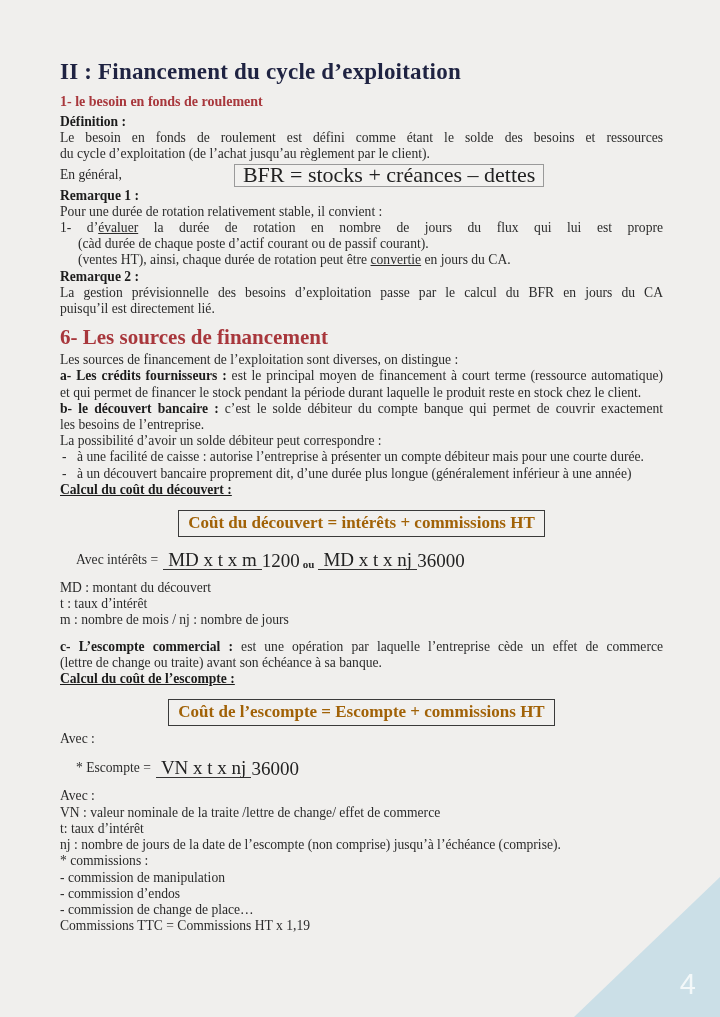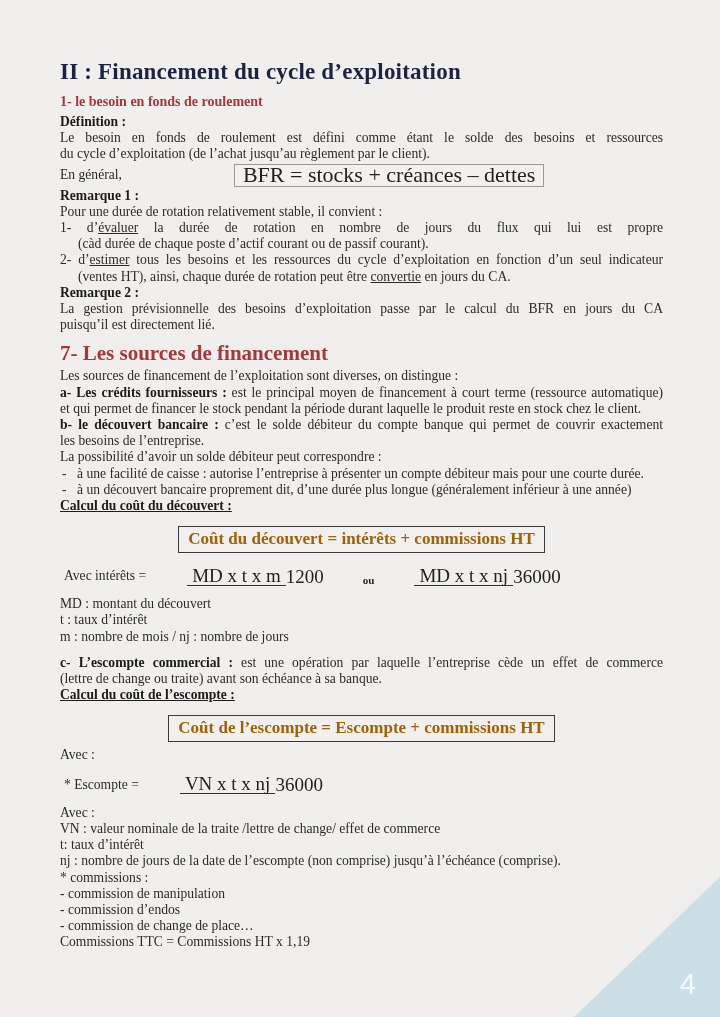--- a/index.html
+++ b/index.html
@@ -28,21 +28,21 @@
   .bfr-box{
     display:inline-block;border:1px solid #9a9a9a;background:#f2f1ef;
     font-size:22px;line-height:20px;padding:0 8px 1px;margin-left:112px;color:#222;font-family:Liberation Serif, serif;
   }
   .box-row{text-align:center;margin:6px 0 5px;}
   .formula-box{
     display:inline-block;border:1.5px solid #3a3a3a;
     font-size:17px;line-height:22px;font-weight:bold;color:#a16207;
     padding:1px 9px 2px;background:#f1f0ee;
   }
-  .frac-row{display:flex;align-items:center;margin:3px 4px 2px;height:36px;gap:36px;}
+  .frac-row{display:flex;align-items:center;margin:3px 16px 2px;height:36px;}
   .frac-label{font-size:13.6px;margin-right:5px;}
   .frac{display:inline-flex;flex-direction:row;text-align:center;font-size:19px;line-height:17px;color:#222;justify-content:flex-end;}
   .frac .num{border-bottom:1.3px solid #333;padding:0 5px 1px;}
   .frac .den{padding-top:1px;}
   .ou{font-size:11px;font-weight:bold;margin:8px 4px 0 3px;}
   .gap-sm{height:6px;}
   .gap-md{height:10px;}
   .corner-triangle{
     position:absolute;right:0;bottom:0;width:146px;height:140px;
     background:#cbdfe7;
@@ -74,29 +74,28 @@
 
     <div class="line bold">Remarque 1 :</div>
     <div class="line">Pour une durée de rotation relativement stable, il convient :</div>
 
     <div>
       <div class="line stretch"><span>1- d’</span><span class="u">évaluer</span><span> la durée de rotation en nombre de jours du flux qui lui est propre</span></div>
       <div class="line indent">(càd durée de chaque poste d’actif courant ou de passif courant).</div>
     </div>
 
     <div>
-      <div class="line stretch"><span>2- d’</span><span class="u">estimer</span><span> tous les besoins et les ressources du cycle d’exploitation en fonction d’un seul indicateur</span></div>
       <div class="line indent"><span>(ventes HT), ainsi, chaque durée de rotation peut être </span><span class="u">convertie</span><span> en jours du CA.</span></div>
     </div>
 
     <div class="line bold">Remarque 2 :</div>
     <div class="line stretch">La gestion prévisionnelle des besoins d’exploitation passe par le calcul du BFR en jours du CA</div>
     <div class="line">puisqu’il est directement lié.</div>
 
-    <h2 class="red-h2">7- Les sources de financement</h2>
+    <h2 class="red-h2">6- Les sources de financement</h2>
     <div class="line">Les sources de financement de l’exploitation sont diverses, on distingue :</div>
 
     <div class="line stretch"><span class="bold">a- Les crédits fournisseurs :</span><span> est le principal moyen de financement à court terme (ressource automatique)</span></div>
     <div class="line">et qui permet de financer le stock pendant la période durant laquelle le produit reste en stock chez le client.</div>
 
     <div class="line stretch"><span class="bold">b- le découvert bancaire :</span><span> c’est le solde débiteur du compte banque qui permet de couvrir exactement</span></div>
     <div class="line">les besoins de l’entreprise.</div>
 
     <div class="line">La possibilité d’avoir un solde débiteur peut correspondre :</div>
 

